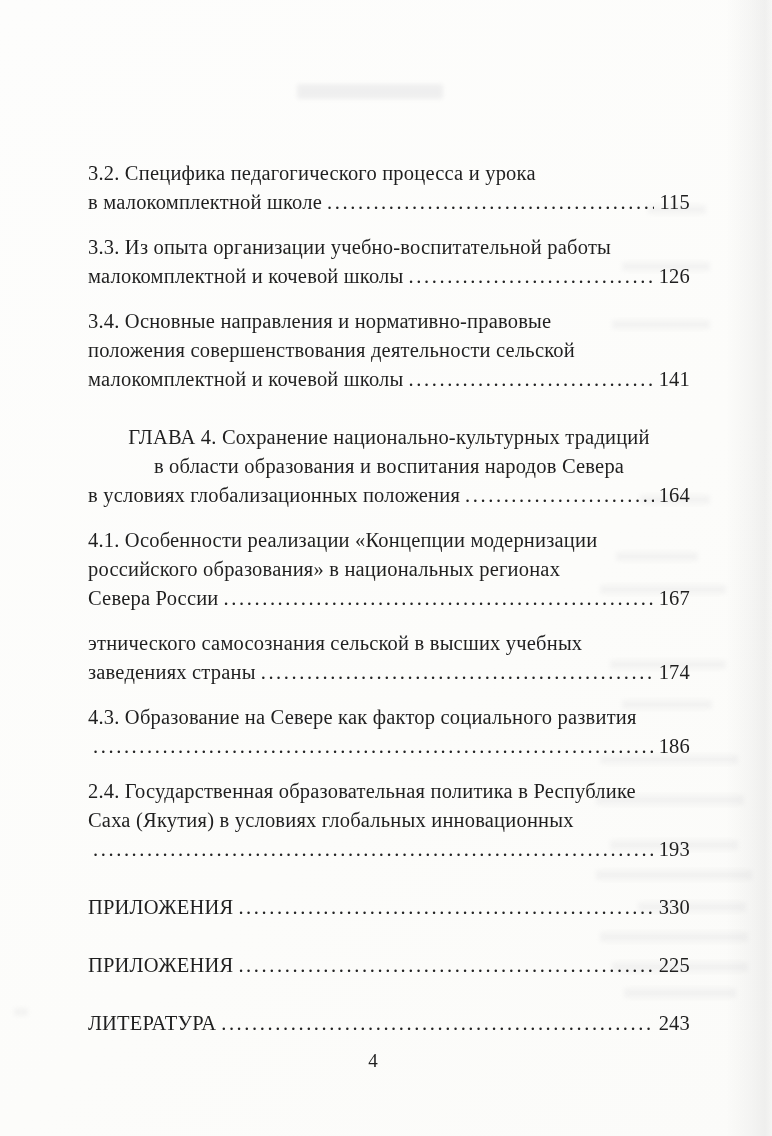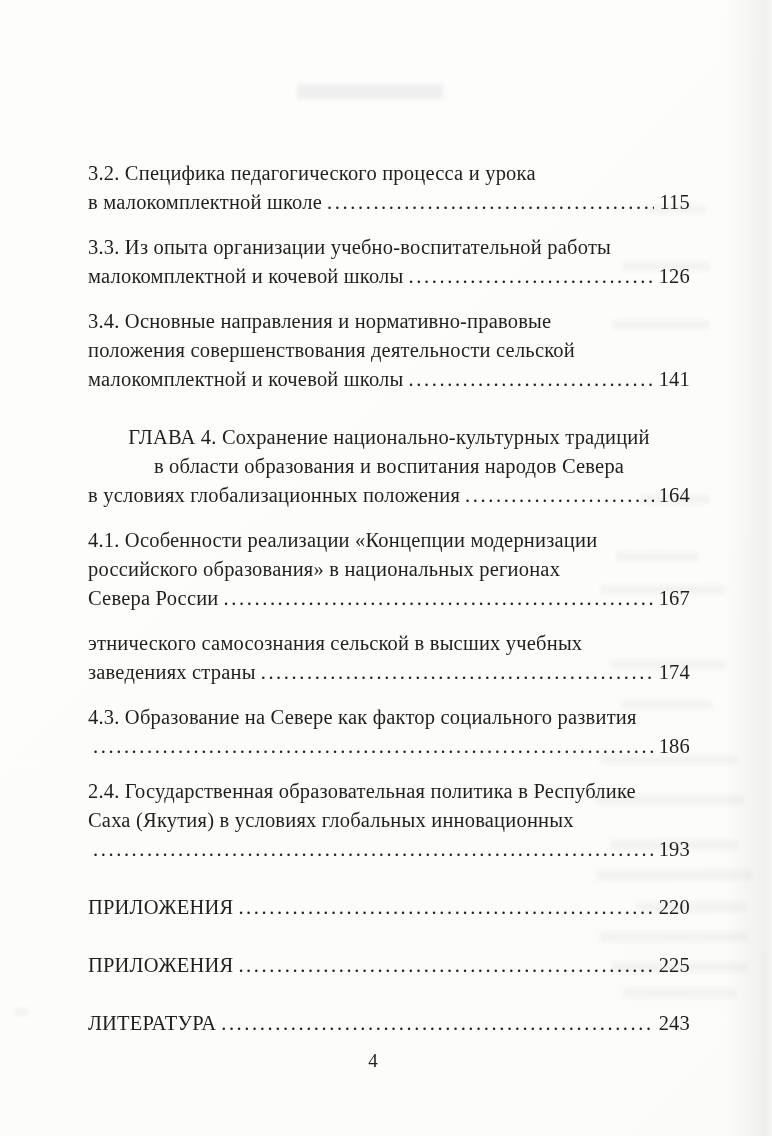--- a/index.html
+++ b/index.html
@@ -189,21 +189,21 @@
       <div class="line last">
         <span class="leader">................................................................................................................................................................</span>
         <span class="pg">193</span>
       </div>
     </section>
 
     <section class="entry gap">
       <div class="line last">
         <span class="title">ПРИЛОЖЕНИЯ</span>
         <span class="leader">................................................................................................................................................................</span>
-        <span class="pg">220</span>
+        <span class="pg">330</span>
       </div>
     </section>
 
     <section class="entry gap">
       <div class="line last">
         <span class="title">ПРИЛОЖЕНИЯ</span>
         <span class="leader">................................................................................................................................................................</span>
         <span class="pg">225</span>
       </div>
     </section>

